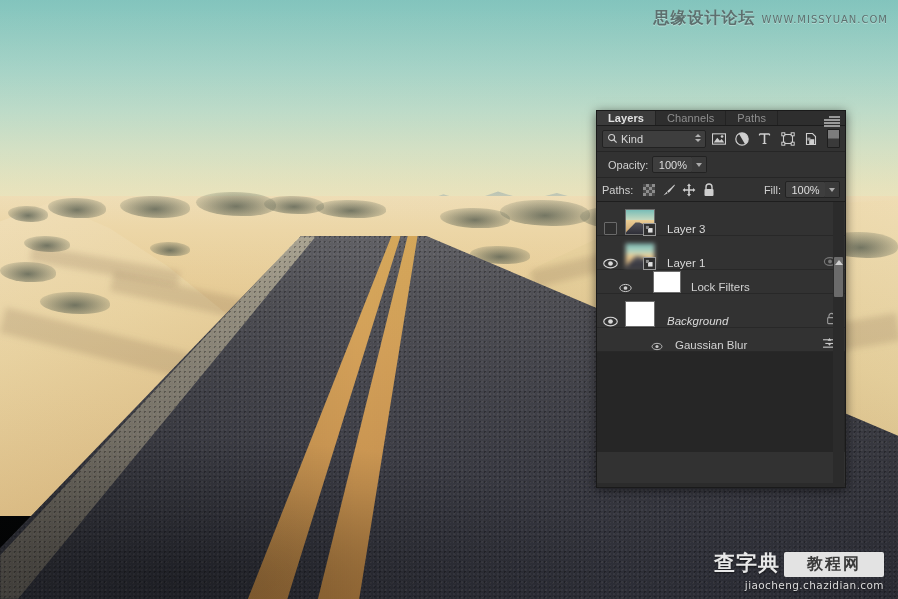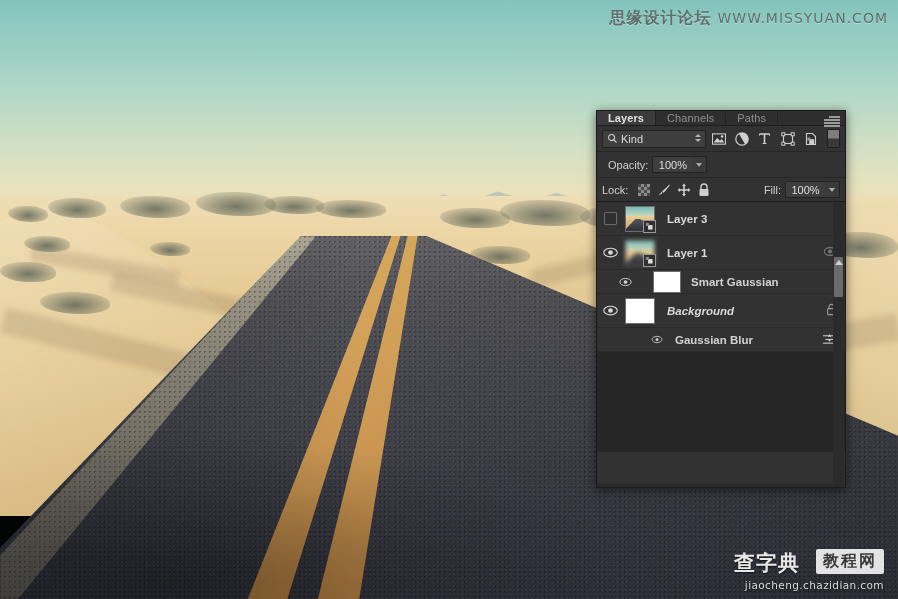--- a/index.html
+++ b/index.html
@@ -108,34 +108,34 @@
 
   
   .wm-top {
     position:absolute; right:10px; top:8px;
     font-size:11px; letter-spacing:1px; color:#5d6f6e;
     text-shadow: 0 1px 0 rgba(255,255,255,.35);
     font-family:"DejaVu Sans", sans-serif;
     white-space:nowrap;
   }
   .wm-top .cn { font-size:16px; font-weight:bold; margin-right:6px; }
-  .wm-top .url { font-size:14px;text-align:center; }
+  .wm-top .url { font-size:10px;text-align:center; }
 
   .wm-bottom {
     position:absolute; right:14px; bottom:8px; text-align:center;
     font-family:"DejaVu Sans", sans-serif;
   }
-  .wm-bottom .row1 { display:flex; align-items:flex-start; gap:16px; justify-content:flex-end; }
+  .wm-bottom .row1 { display:flex; align-items:flex-end; gap:4px; justify-content:flex-end; }
   .wm-bottom .b1 {
     font-size:21px; font-weight:bold; color:#e8e8e8; letter-spacing:1px;
     text-shadow:0 1px 2px rgba(0,0,0,.6);
   }
   .wm-bottom .b2 {
     font-size:16px; font-weight:bold; color:#3a3a3a; letter-spacing:2px;
-    background:#e3e3e3; padding:2px 7px; border-radius:2px;
+    background:#e3e3e3; padding:2px 23px; border-radius:2px;
   }
   .wm-bottom .row2 {
     font-size:10.5px; color:#ddd; letter-spacing:.4px; margin-top:2px;
     text-shadow:0 1px 2px rgba(0,0,0,.7); text-align:right;
   }
 
   
   #panel {
     position:absolute; left:596px; top:110px; width:250px; height:378px;
     background:#2b2b2b;
@@ -237,25 +237,24 @@
 
   .lockbar {
     display:flex; align-items:center; height:24px; padding:0 5px;
     background:#323232; border-bottom:1px solid #1e1e1e;
   }
   .lockbar .lbl { color:#d0d0d0; font-size:11px; margin-right:6px;}
   .lockicon { width:20px;height:18px; display:flex;align-items:center;justify-content:center; cursor:pointer;}
 
   .layerlist { position:relative; background:#323232; height:calc(378px - 21px - 26px - 26px - 24px); overflow:hidden; }
   .layer-row {
-    display:flex; align-items:center; height:34px;
+    display:flex; align-items:flex-end; height:34px;
     border-bottom:1px solid #282828;
     position:relative;
     background:#323232;
-    font-weight:bold;
   }
   .layer-row.selected { background:#4a5568; }
   .layer-row.sub { height:24px; background:#323232; }
   .eye-cell { width:26px; display:flex; align-items:center; justify-content:center; flex:none; cursor:pointer;}
   .eye-cell.sub { width:56px; justify-content:center;}
   .eye-cell.sub2 { width:68px; justify-content:flex-end; padding-right:2px;}
   .vis-empty { width:13px;height:13px;border:1px solid #6a6a6a; border-radius:1px; background:#2f2f2f;}
 
   .thumb {
     width:30px; height:26px; flex:none;
@@ -435,21 +434,21 @@
       <span class="field-label">Opacity:</span>
       <div class="numfield">
         <span>100%</span>
       </div>
       <div class="numarrow">
           <span></span>
         </div>
     </div>
 
     <div class="lockbar">
-      <span class="lbl">Lock:</span>
+      <span class="lbl">Paths:</span>
       <div class="lockicon">
         <svg width="12" height="12" viewBox="0 0 12 12">
             <rect width="12" height="12" fill="#8c8c8c"></rect>
             <rect x="0" y="0" width="3" height="3" fill="#4a4a4a"></rect>
             <rect x="6" y="0" width="3" height="3" fill="#4a4a4a"></rect>
             <rect x="3" y="3" width="3" height="3" fill="#4a4a4a"></rect>
             <rect x="9" y="3" width="3" height="3" fill="#4a4a4a"></rect>
             <rect x="0" y="6" width="3" height="3" fill="#4a4a4a"></rect>
             <rect x="6" y="6" width="3" height="3" fill="#4a4a4a"></rect>
             <rect x="3" y="9" width="3" height="3" fill="#4a4a4a"></rect>
@@ -537,21 +536,21 @@
       </div>
 
       <div class="layer-row sub">
         <div class="eye-cell sub">
           <svg width="13" height="10" viewBox="0 0 16 11">
               <ellipse cx="8" cy="5.5" rx="7" ry="4.4" fill="none" stroke="#cfcfcf" stroke-width="1.2"></ellipse>
               <circle cx="8" cy="5.5" r="2.3" fill="#cfcfcf"></circle>
             </svg>
         </div>
         <div class="thumb thumb-white" style="height:22px;width:28px;"></div>
-        <span class="sub-name">Smart Gaussian</span>
+        <span class="sub-name">Lock Filters</span>
       </div>
 
       <div class="layer-row">
         <div class="eye-cell">
           <svg width="15" height="11" viewBox="0 0 16 11">
               <ellipse cx="8" cy="5.5" rx="7.2" ry="4.6" fill="none" stroke="#d8d8d8" stroke-width="1.2"></ellipse>
               <circle cx="8" cy="5.5" r="2.5" fill="#d8d8d8"></circle>
             </svg>
         </div>
         <div class="thumb-wrap">

